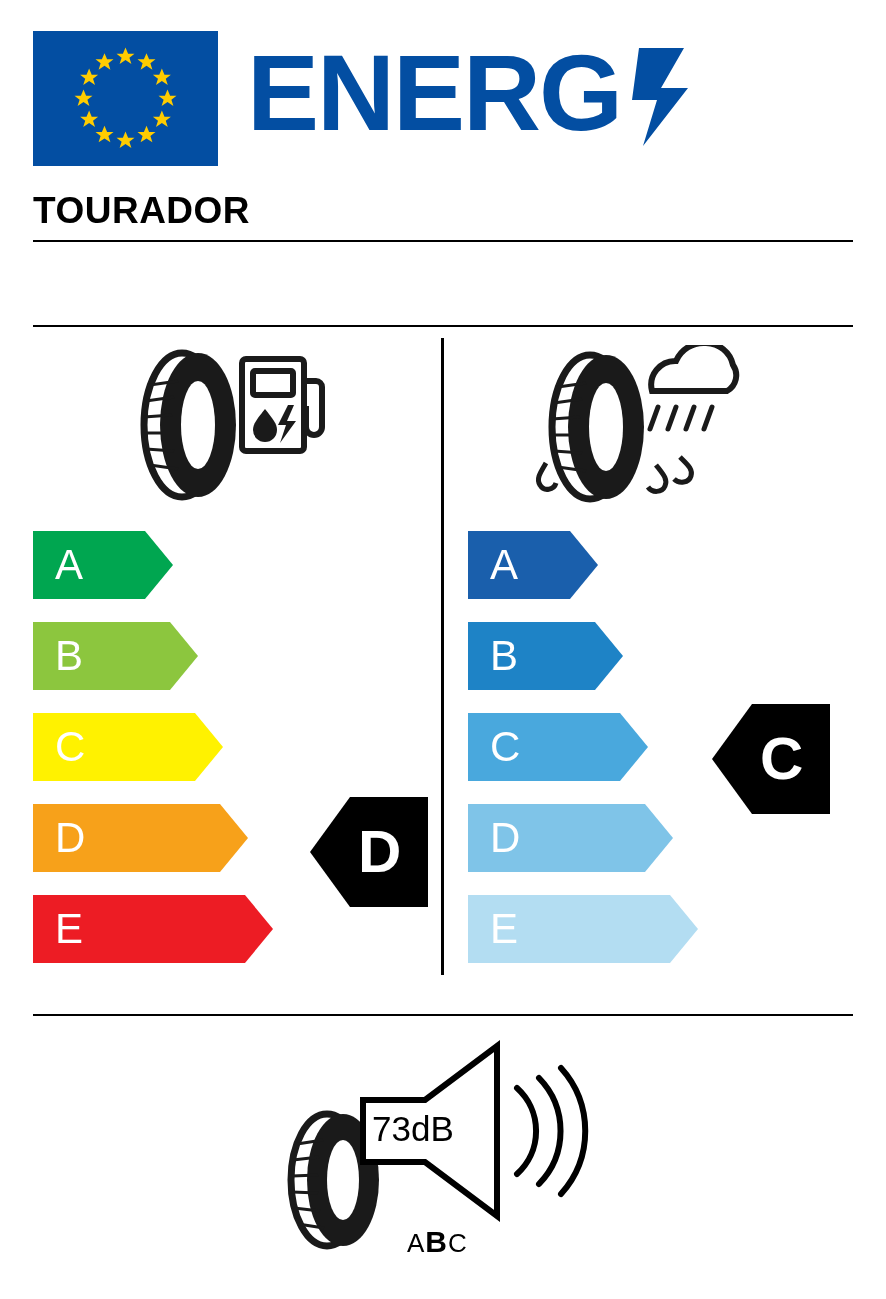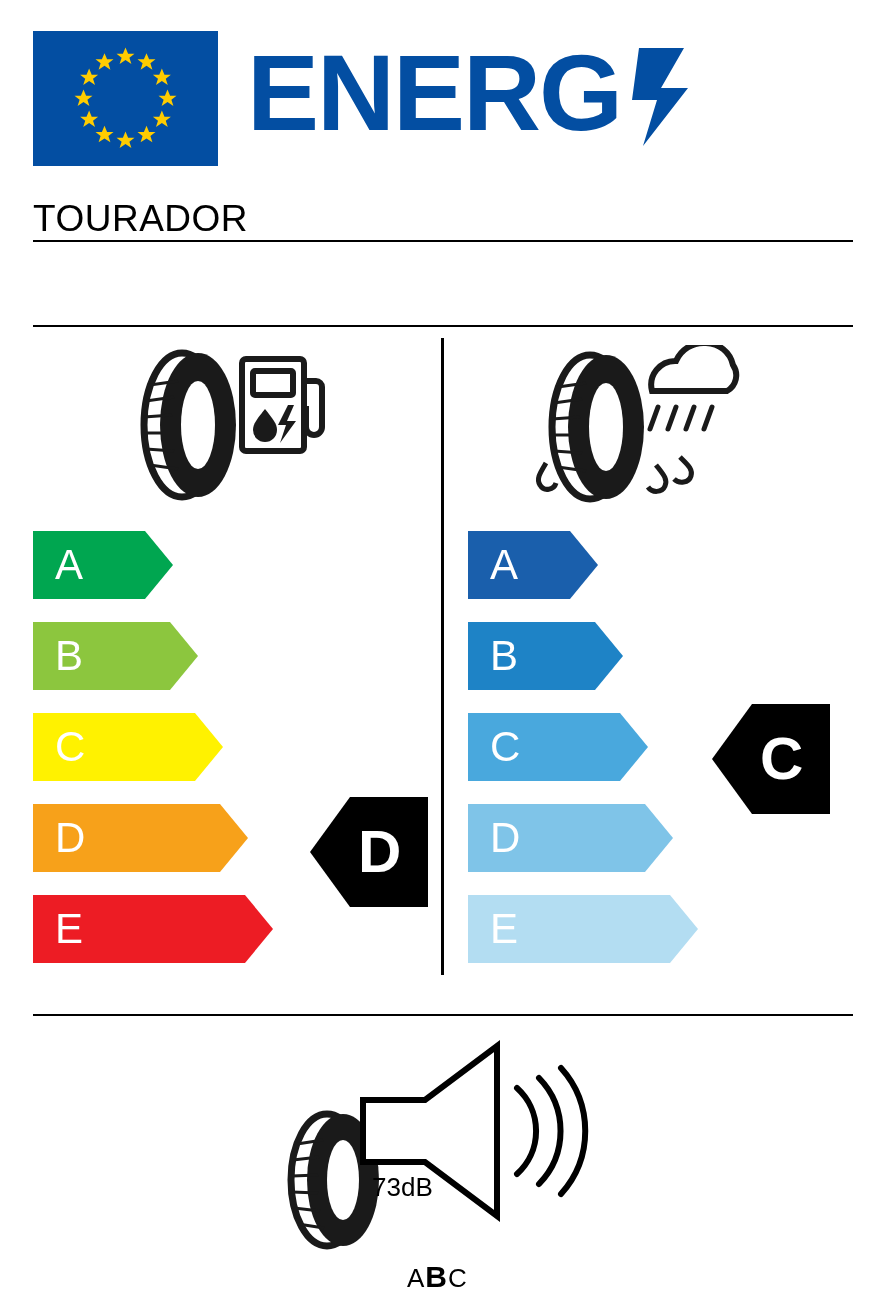--- a/index.html
+++ b/index.html
@@ -40,23 +40,23 @@
     left: 247px;
     top: 42px;
     width: 470px;
     height: 110px;
   }
   .energy-word svg { display:block; }
 
   .brand {
     position: absolute;
     left: 33px;
-    top: 196px;
+    top: 188px;
     font-size: 37px;
-    font-weight: normal;
+    font-weight: bold;
     letter-spacing: 0.5px;
     line-height: 46px;
   }
 
   .rule {
     position: absolute;
     background: #000;
     height: 2px;
   }
   .rule-brand { left: 33px; top: 240px; width: 820px; }
@@ -115,29 +115,28 @@
     font-weight: bold;
     color: #ffffff;
   }
 
   .noise-class {
     position: absolute;
     left: 407px;
     top: 1225px;
     font-size: 26px;
     letter-spacing: 1px;
-    margin-top: 35px;
   }
   .noise-class .sel { font-weight: bold; font-size: 30px; }
 
   .db-text {
     position: absolute;
     left: 372px;
-    top: 1172px;
-    font-size: 26px;
+    top: 1109px;
+    font-size: 35px;
     letter-spacing: 0px;
   }
 </style>
 </head>
 <body>
 
 <div class="label">
 
   <div class="eu-flag">
     <svg width="185" height="135" viewBox="0 0 185 135">

